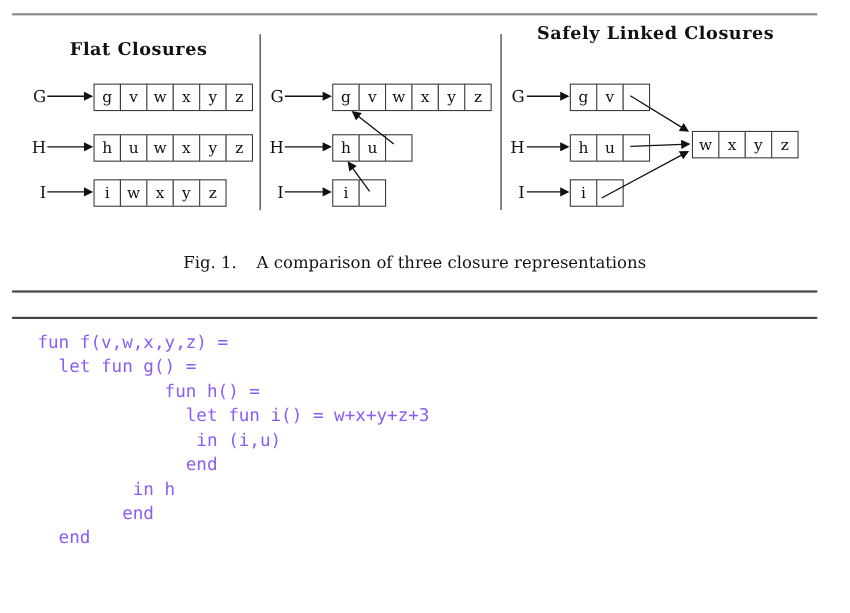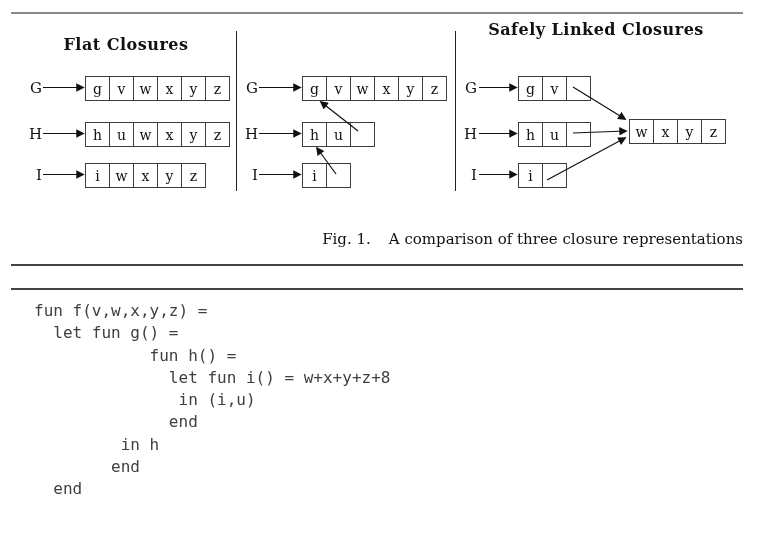--- a/index.html
+++ b/index.html
@@ -10,25 +10,25 @@
   .vdivider{position:absolute;width:1px;background:#222;}
   .panel-title{position:absolute;transform:translateX(-50%);white-space:nowrap;
                font-weight:bold;font-size:16px;letter-spacing:.5px;}
   .closure-label{position:absolute;width:18px;text-align:right;font-size:15px;line-height:16px;}
   .record{position:absolute;display:flex;}
   .cell{width:23px;height:23px;border:1px solid #3c3c3c;margin-left:-1px;background:#fff;
         display:flex;align-items:center;justify-content:center;
         font-size:14px;font-family:"DejaVu Serif",serif;}
   .cell:first-child{margin-left:0;}
   .arrows{position:absolute;left:0;top:0;pointer-events:none;}
-  .caption{position:absolute;left:11px;top:230px;width:732px;text-align:right;
+  .caption{position:absolute;left:11px;top:230px;width:732px;text-align:center;
            font-size:15px;white-space:nowrap;}
   .caption .cap-label{margin-right:18px;}
   .code{position:absolute;left:34px;top:300px;font-family:"DejaVu Sans Mono",monospace;
-        font-size:16px;line-height:22.3px;color:#404040;}
+        font-size:16px;line-height:22.3px;color:#8b5cf6;}
   .code-line{white-space:pre;height:22.3px;}
 </style>
 </head>
 <body>
 
 <div class="page">
 
   <div class="hrule light" style="left:11px;top:12px;width:732px;"></div>
   <div class="hrule" style="left:11px;top:264px;width:732px;"></div>
   <div class="hrule" style="left:11px;top:288px;width:732px;"></div>
@@ -146,21 +146,21 @@
   </svg>
 
   <div class="caption">
     <span class="cap-label">Fig. 1.</span><span>A comparison of three closure representations</span>
   </div>
 
   <div class="code">
     <div class="code-line">fun f(v,w,x,y,z) =</div>
     <div class="code-line">  let fun g() =</div>
     <div class="code-line">            fun h() =</div>
-    <div class="code-line">              let fun i() = w+x+y+z+8</div>
+    <div class="code-line">              let fun i() = w+x+y+z+3</div>
     <div class="code-line">               in (i,u)</div>
     <div class="code-line">              end</div>
     <div class="code-line">         in h</div>
     <div class="code-line">        end</div>
     <div class="code-line">  end</div>
   </div>
 
 </div>
 
 </body></html>

